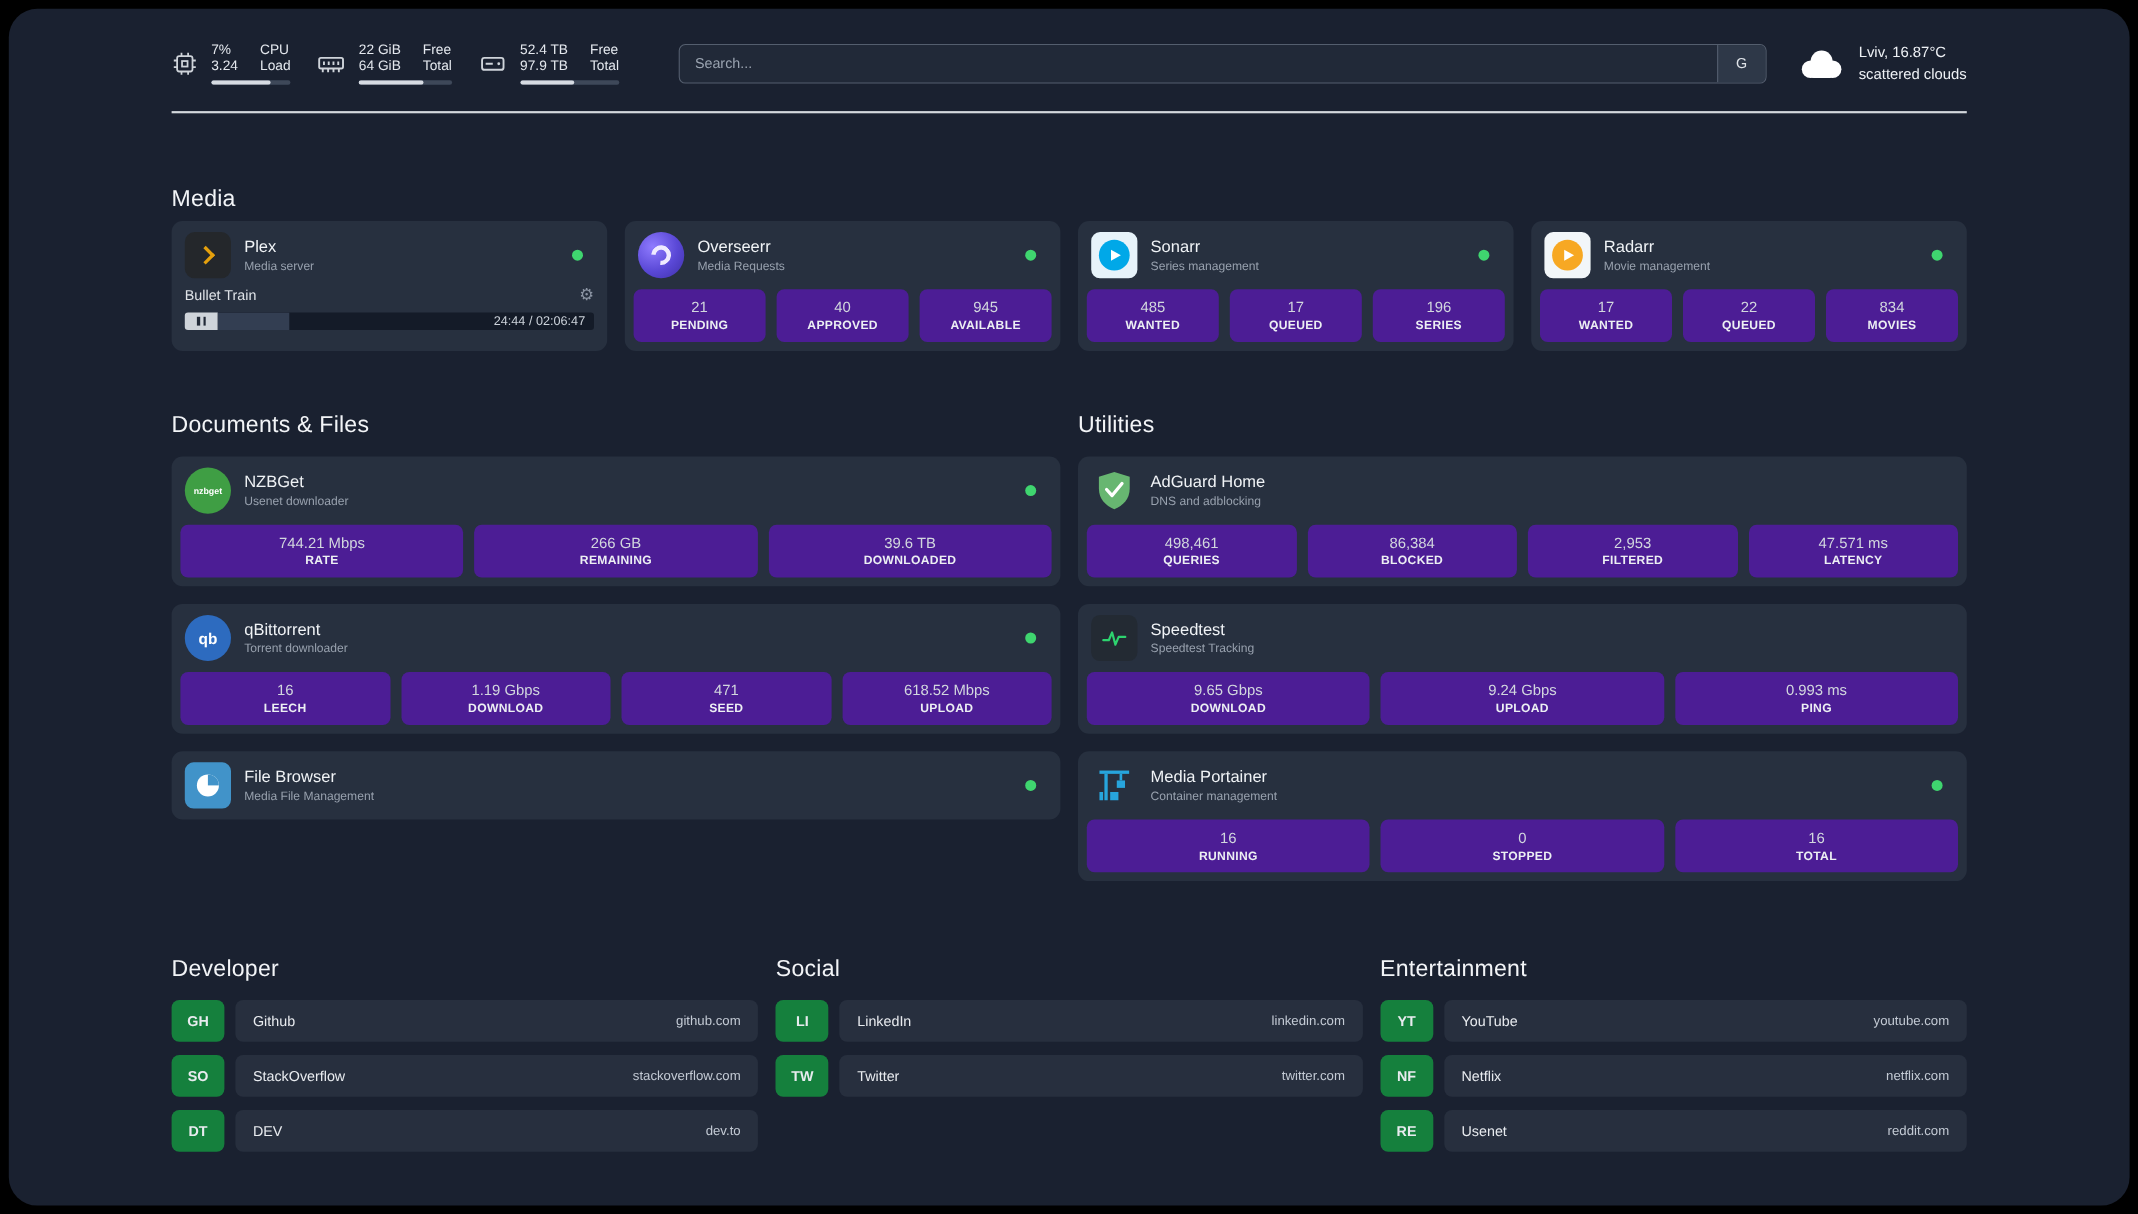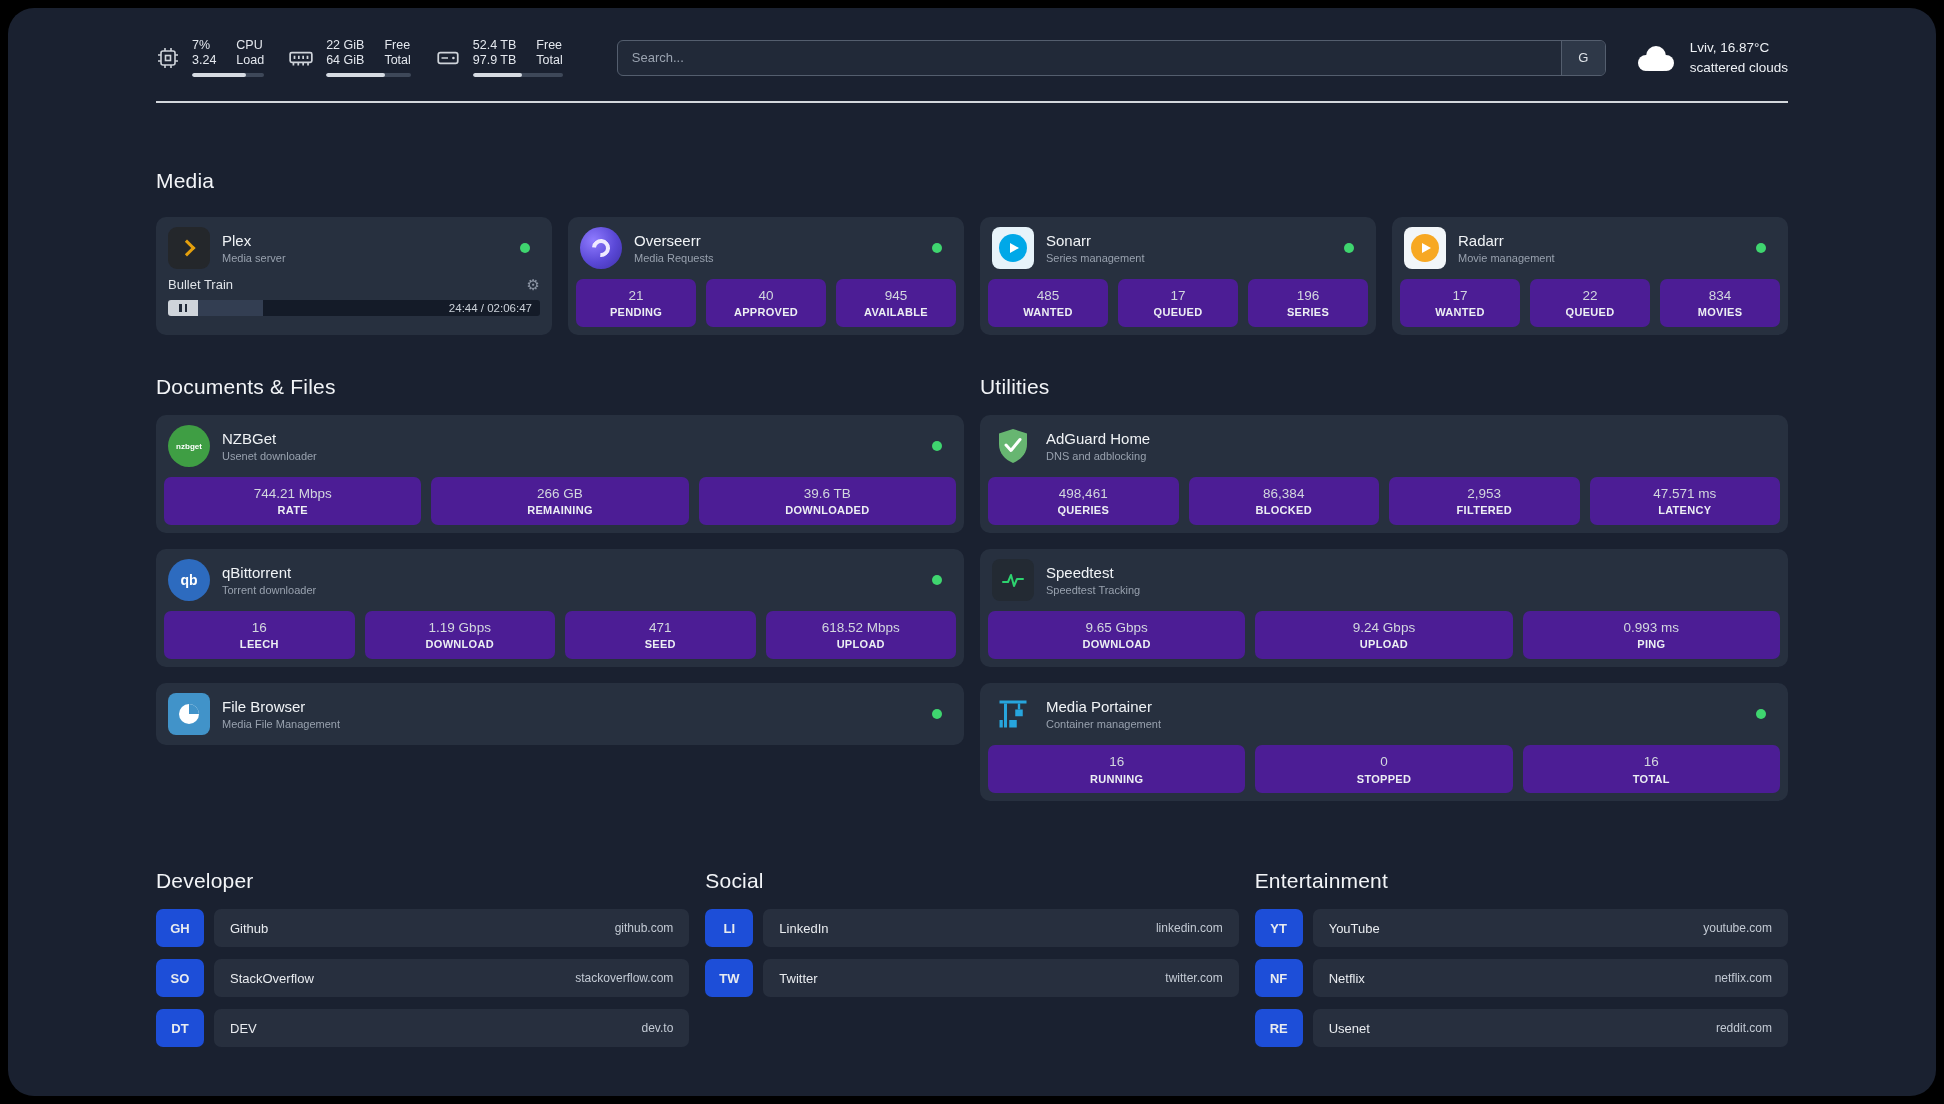--- a/index.html
+++ b/index.html
@@ -23,22 +23,22 @@
   .search-g { width: 44px; display: flex; align-items: center; justify-content: center; background: #2e3848; border-left: 1px solid #545e6e; color: #dfe3e8; font-size: 13px; cursor: pointer; }
 
   .weather { display: flex; align-items: center; gap: 12px; }
   .weather-text { font-size: 13.5px; color: #eef1f5; line-height: 1.45; }
 
   .divider { margin-top: 24px; height: 2px; background: #dde1e6; border: none; opacity: .95; }
 
   
   .section-title { font-size: 21px; font-weight: 500; color: #f2f4f7; letter-spacing: .2px; }
   .media-section { margin-top: 66px; }
-  .grid-4 { margin-top: 24px; display: grid; grid-template-columns: repeat(4, 1fr); gap: 16px; }
-  .two-col { margin-top: 40px; display: grid; grid-template-columns: 1fr 1fr; gap: 16px; align-items: start; }
+  .grid-4 { margin-top: 8px; display: grid; grid-template-columns: repeat(4, 1fr); gap: 16px; }
+  .two-col { margin-top: 56px; display: grid; grid-template-columns: 1fr 1fr; gap: 16px; align-items: start; }
   .col-cards { margin-top: 16px; display: flex; flex-direction: column; gap: 16px; }
 
   
   .card { background: #27303f; border-radius: 10px; padding: 8px; cursor: pointer; }
   .card-head { display: flex; align-items: center; gap: 12px; padding: 2px 4px; }
   .app-meta { line-height: 1.3; }
   .app-name { font-size: 15px; color: #f0f3f6; }
   .app-sub { font-size: 11px; color: #98a1ae; }
   .dot { width: 10px; height: 10px; border-radius: 50%; background: #3fd56f; margin-left: auto; margin-right: 10px; flex: 0 0 auto; }
   .tiles { display: flex; gap: 10px; margin-top: 8px; }
@@ -75,21 +75,21 @@
   .pause-btn { width: 30px; height: 16px; background: #cfd4da; border-radius: 3px 0 0 3px; display: flex; align-items: center; justify-content: center; gap: 3px; cursor: pointer; flex: 0 0 auto; }
   .pause-btn i { display: block; width: 2.5px; height: 8px; background: #222a38; }
   .progress { flex: 1; height: 16px; background: #141b28; border-radius: 0 3px 3px 0; position: relative; overflow: hidden; }
   .progress .pfill { width: 19%; height: 100%; background: #333e52; }
   .time { position: absolute; right: 8px; top: 50%; transform: translateY(-50%); font-size: 11.5px; color: #ccd2da; white-space: nowrap; }
 
   
   .three-col { margin-top: 68px; display: grid; grid-template-columns: repeat(3, 1fr); gap: 16px; align-items: start; }
   .bm-rows { margin-top: 16px; display: flex; flex-direction: column; gap: 12px; }
   .bm-row { display: flex; gap: 10px; height: 38px; }
-  .bm-abbr { width: 48px; background: #1d4ed8; border-radius: 7px; display: flex; align-items: center; justify-content: center; font-size: 13px; font-weight: 700; color: #e8ebef; cursor: pointer; }
+  .bm-abbr { width: 48px; background: #15803d; border-radius: 7px; display: flex; align-items: center; justify-content: center; font-size: 13px; font-weight: 700; color: #e8ebef; cursor: pointer; }
   .bm-link { flex: 1; background: #272f3e; border-radius: 7px; display: flex; align-items: center; justify-content: space-between; padding: 0 16px; cursor: pointer; }
   .bm-name { font-size: 13px; color: #e8ebef; }
   .bm-url { font-size: 12px; color: #c3cad4; }
 </style>
 </head>
 <body>
 
 <div class="frame">
   <div class="container">
 

